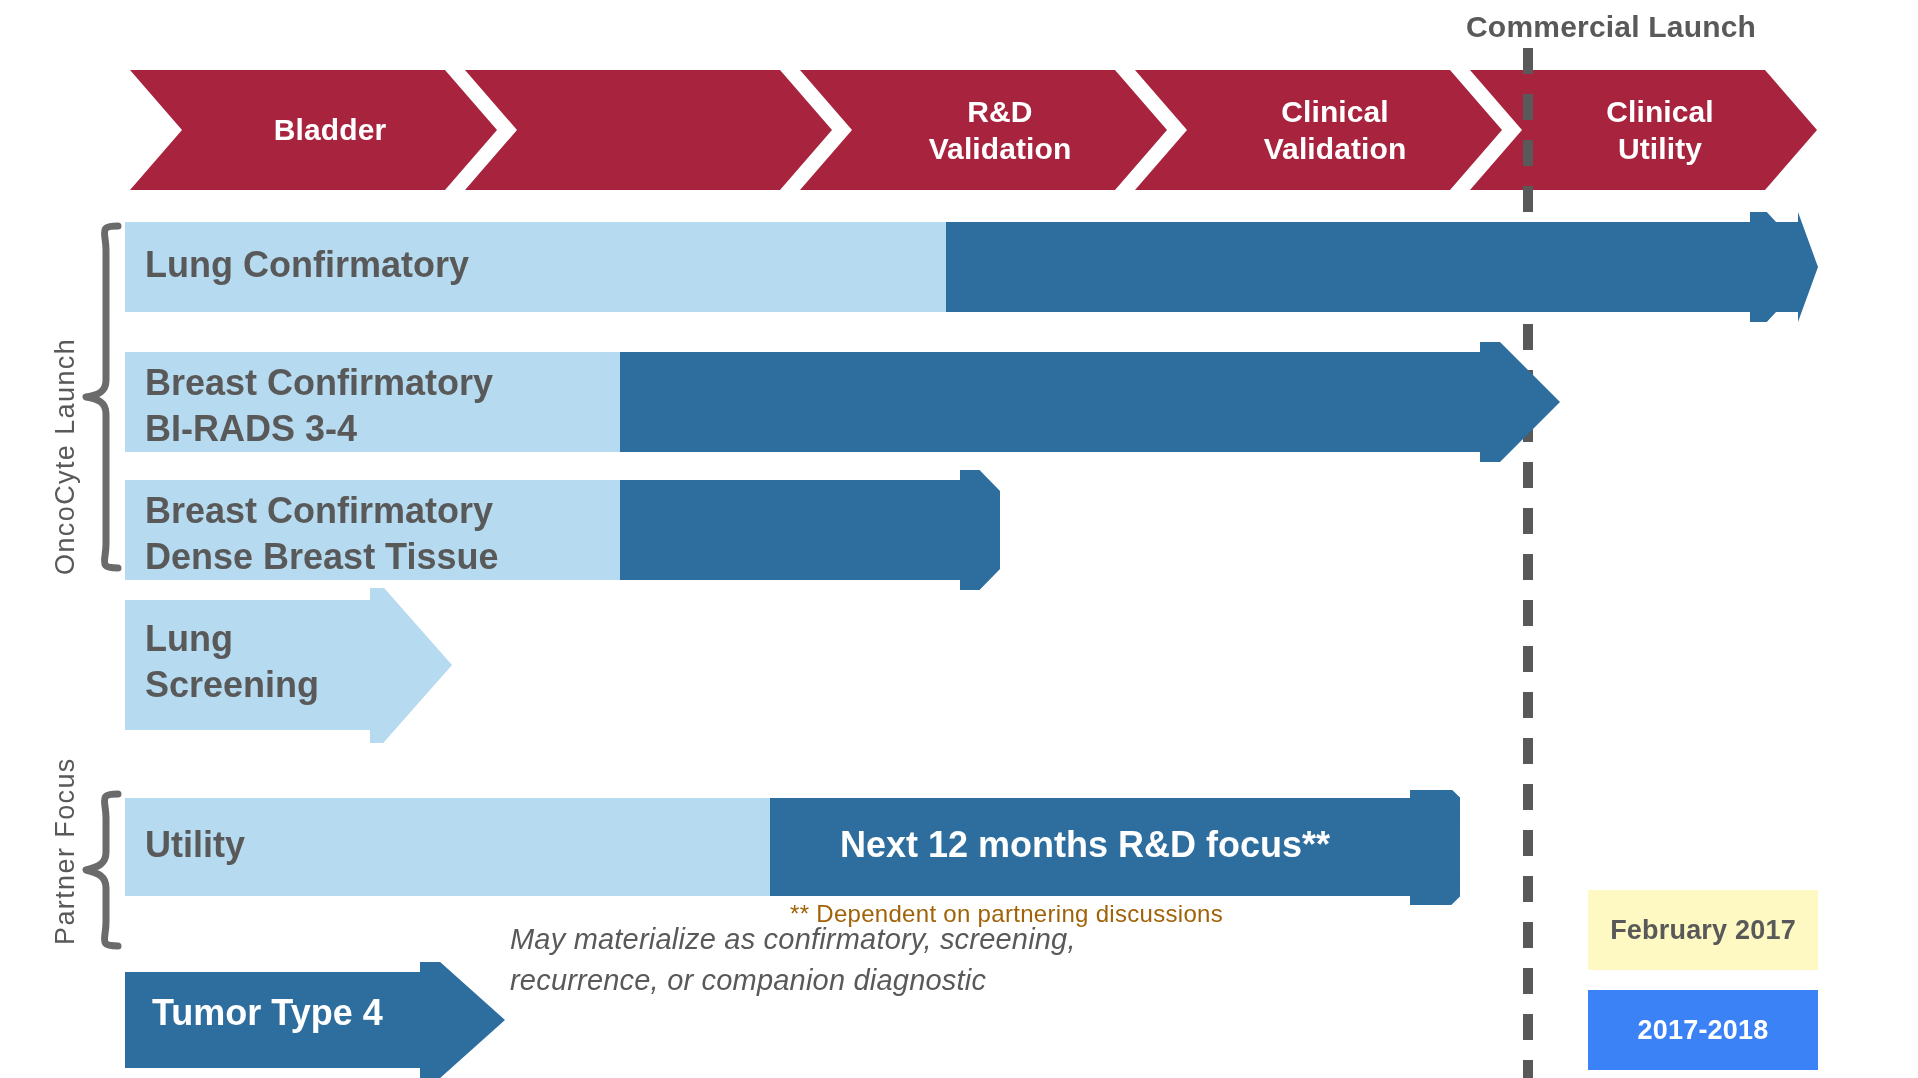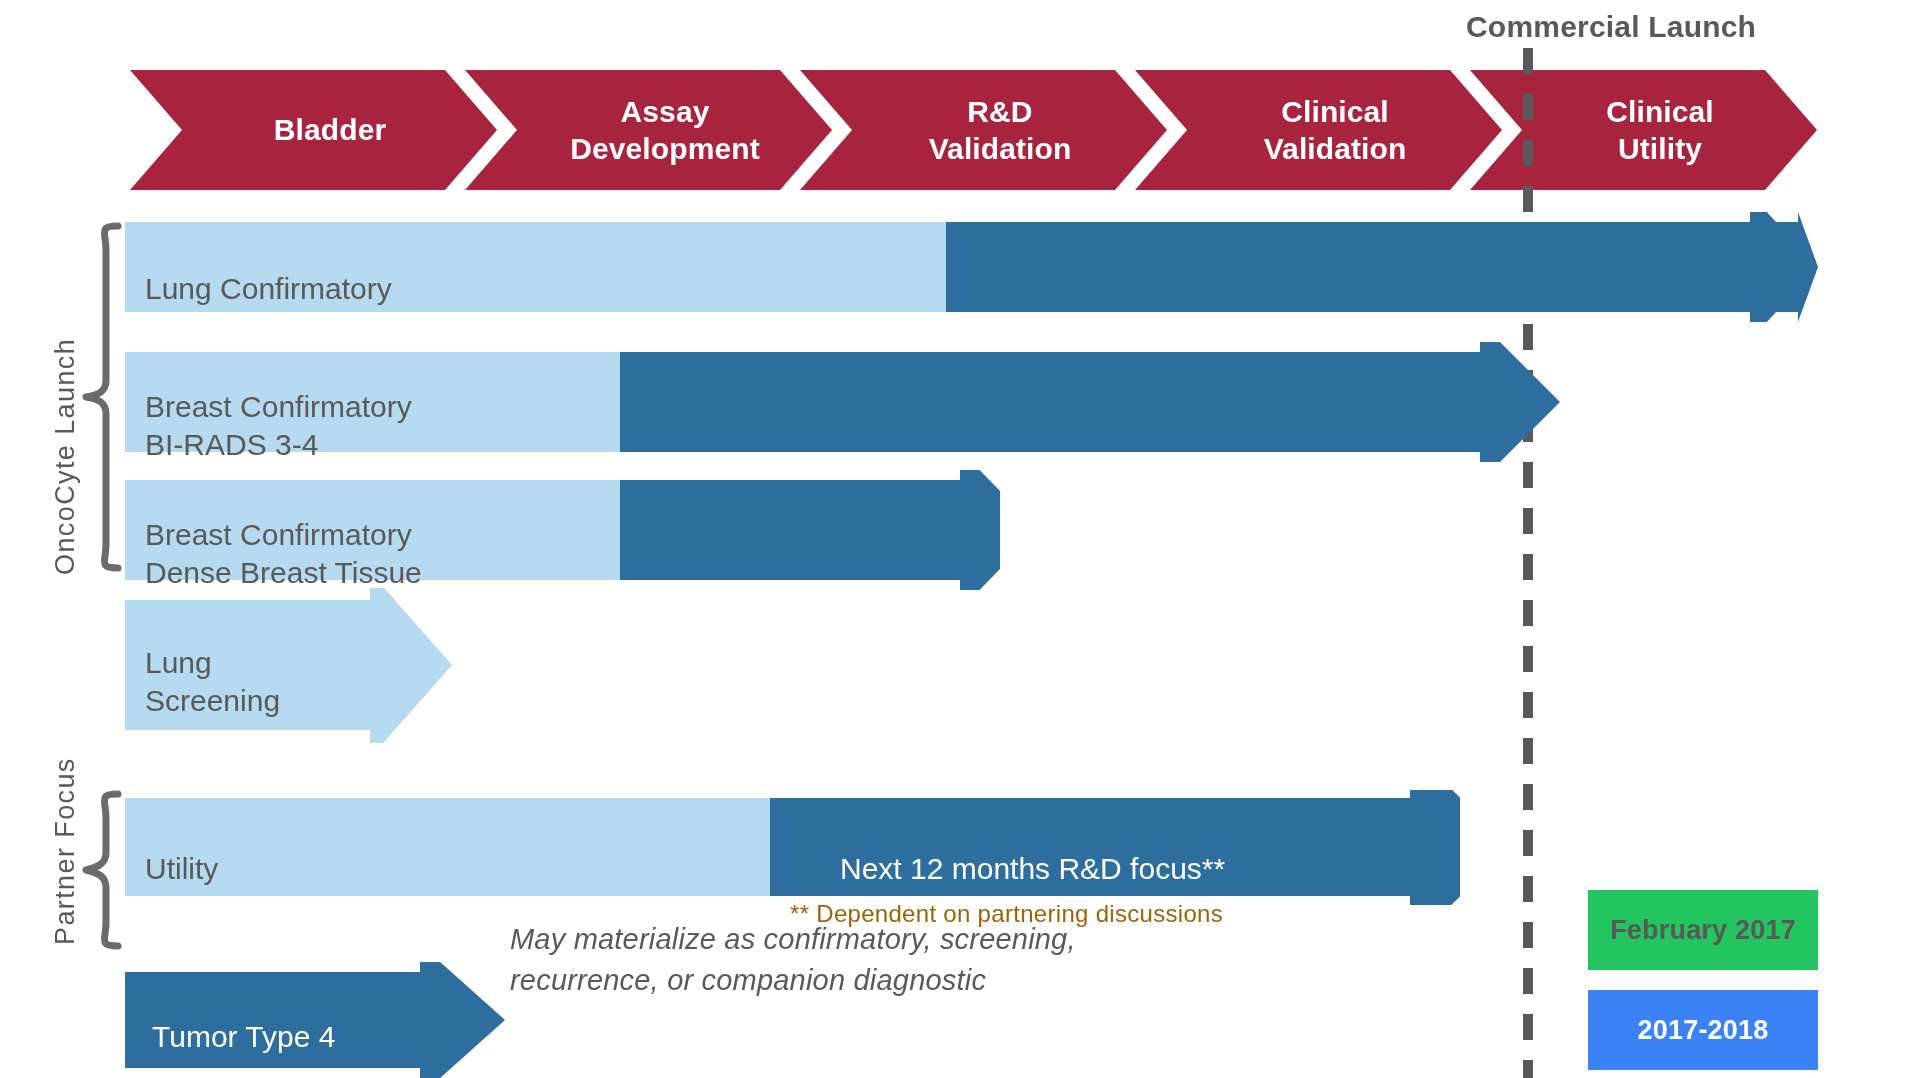--- a/index.html
+++ b/index.html
@@ -40,25 +40,24 @@
     left: 1466px;
     top: 10px;
     font-size: 30px;
     font-weight: bold;
     color: #595959;
     letter-spacing: .2px;
   }
   .bar-label {
     position: absolute;
     color: #595959;
-    font-weight: normal;
-    font-size: 30px;
+    font-weight: bold;
+    font-size: 36px;
     line-height: 1.27;
     white-space: pre-line;
-    margin-top: 28px;
   }
   .bar-label.on-dark { color: #ffffff; }
 
   
   .brace-label {
     position: absolute;
     color: #595959;
     font-size: 27px;
     font-weight: normal;
     letter-spacing: 1.4px;
@@ -87,21 +86,21 @@
   
   .legend-box {
     position: absolute;
     display: flex;
     align-items: center;
     justify-content: center;
     font-size: 27px;
     font-weight: bold;
     letter-spacing: .2px;
   }
-  .legend-light { background: #22c55e; color: #595959; }
+  .legend-light { background: #fef9c3; color: #595959; }
   .legend-dark  { background: #3b82f6; color: #ffffff; }
 </style>
 </head>
 <body>
 
 <div id="stage">
 
   <div class="abs commercial-launch-label">Commercial Launch</div>
 
   <svg class="abs phase-band" viewBox="0 0 1918 200">
@@ -111,22 +110,20 @@
     <path d="M465,70 L780,70 L832,130 L780,190 L465,190 L517,130 Z" fill="#A8233E"></path>
 
     <path d="M800,70 L1115,70 L1167,130 L1115,190 L800,190 L852,130 Z" fill="#A8233E"></path>
 
     <path d="M1135,70 L1450,70 L1502,130 L1450,190 L1135,190 L1187,130 Z" fill="#A8233E"></path>
 
     <path d="M1470,70 L1765,70 L1817,130 L1765,190 L1470,190 L1522,130 Z" fill="#A8233E"></path>
   </svg>
 
   <div class="chevron-label" style="left:185px;top:112px;width:290px;">Bladder</div>
-  <div class="chevron-label" style="left:520px;top:94px;width:290px;">Assay
-Development</div>
   <div class="chevron-label" style="left:855px;top:94px;width:290px;">R&amp;D
 Validation</div>
   <div class="chevron-label" style="left:1190px;top:94px;width:290px;">Clinical
 Validation</div>
   <div class="chevron-label" style="left:1525px;top:94px;width:270px;">Clinical
 Utility</div>
 
   <svg class="abs" style="left:1500px;top:48px;width:56px;height:1030px;" viewBox="0 0 56 1030">
     <line x1="28" y1="0" x2="28" y2="1030" stroke="#595959" stroke-width="10" stroke-dasharray="26 20"></line>
   </svg>

